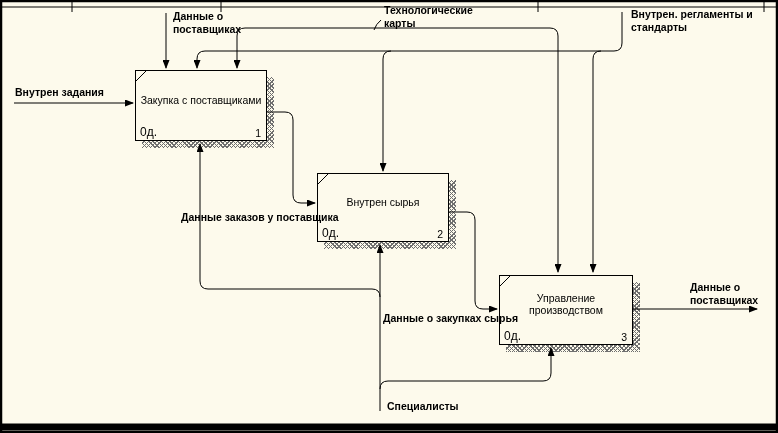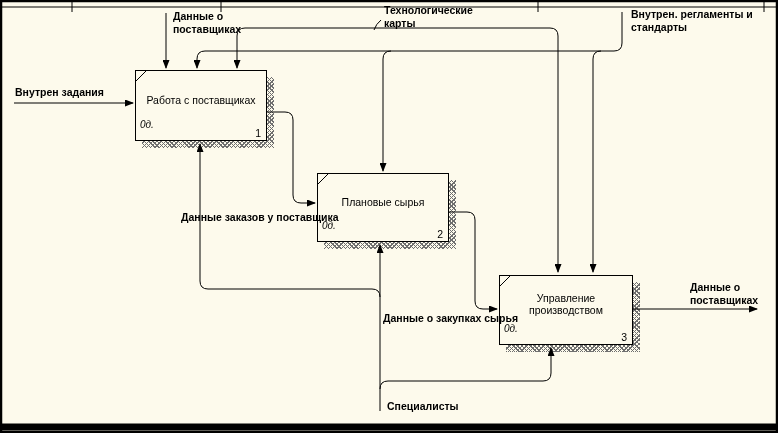--- a/index.html
+++ b/index.html
@@ -18,47 +18,47 @@
     position:absolute;z-index:2;
     background:#FDFAEC;border:1px solid #000;
     box-sizing:border-box;
   }
   .box .title{
     position:absolute;left:3px;right:3px;top:0;bottom:12px;
     display:flex;align-items:center;justify-content:center;
     font-size:10.5px;color:#000;text-align:center;line-height:12px;
   }
   .box .node{
-    position:absolute;left:4px;bottom:10px;font-size:10px;font-style:italic;color:#000;
+    position:absolute;left:4px;bottom:1px;font-size:12px;color:#000;
   }
   .box .num{
     position:absolute;right:5px;bottom:1px;font-size:10.5px;color:#000;
   }
   svg.lines{position:absolute;left:0;top:0;z-index:3;}
   .lbl{
     position:absolute;z-index:4;font-size:10.5px;line-height:13px;
     color:#000;white-space:nowrap;font-weight:bold;
   }
 </style>
 </head>
 <body>
 
 <div id="canvas">
 
   <div class="shadow" style="left:142px;top:77px;width:132px;height:71px"></div>
   <div class="shadow" style="left:324px;top:180px;width:132px;height:69px"></div>
   <div class="shadow" style="left:506px;top:282px;width:134px;height:70px"></div>
 
   <div class="box" style="left:135px;top:70px;width:132px;height:71px">
-    <div class="title">Работа с поставщиках</div>
+    <div class="title">Закупка с поставщиками</div>
     <div class="node">0д.</div>
     <div class="num">1</div>
   </div>
   <div class="box" style="left:317px;top:173px;width:132px;height:69px">
-    <div class="title">Плановые сырья</div>
+    <div class="title">Внутрен сырья</div>
     <div class="node">0д.</div>
     <div class="num">2</div>
   </div>
   <div class="box" style="left:499px;top:275px;width:134px;height:70px">
     <div class="title">Управление производством</div>
     <div class="node">0д.</div>
     <div class="num">3</div>
   </div>
 
   <svg class="lines" width="778" height="433">

